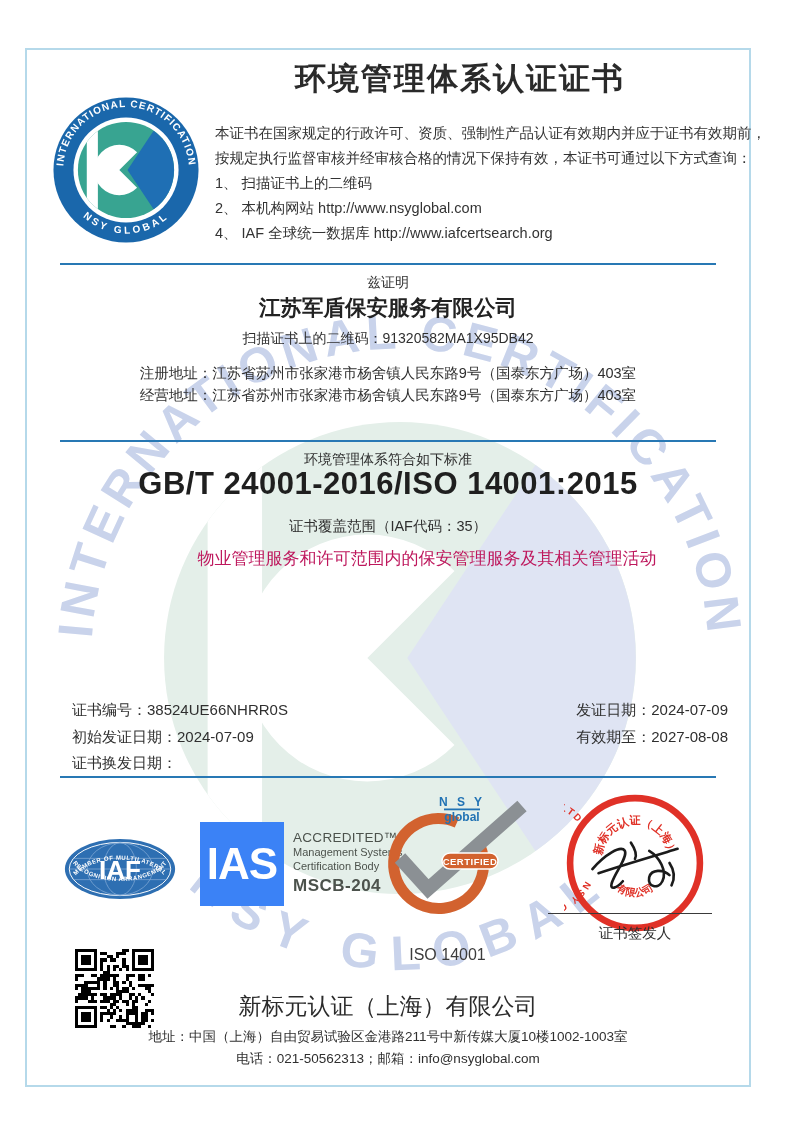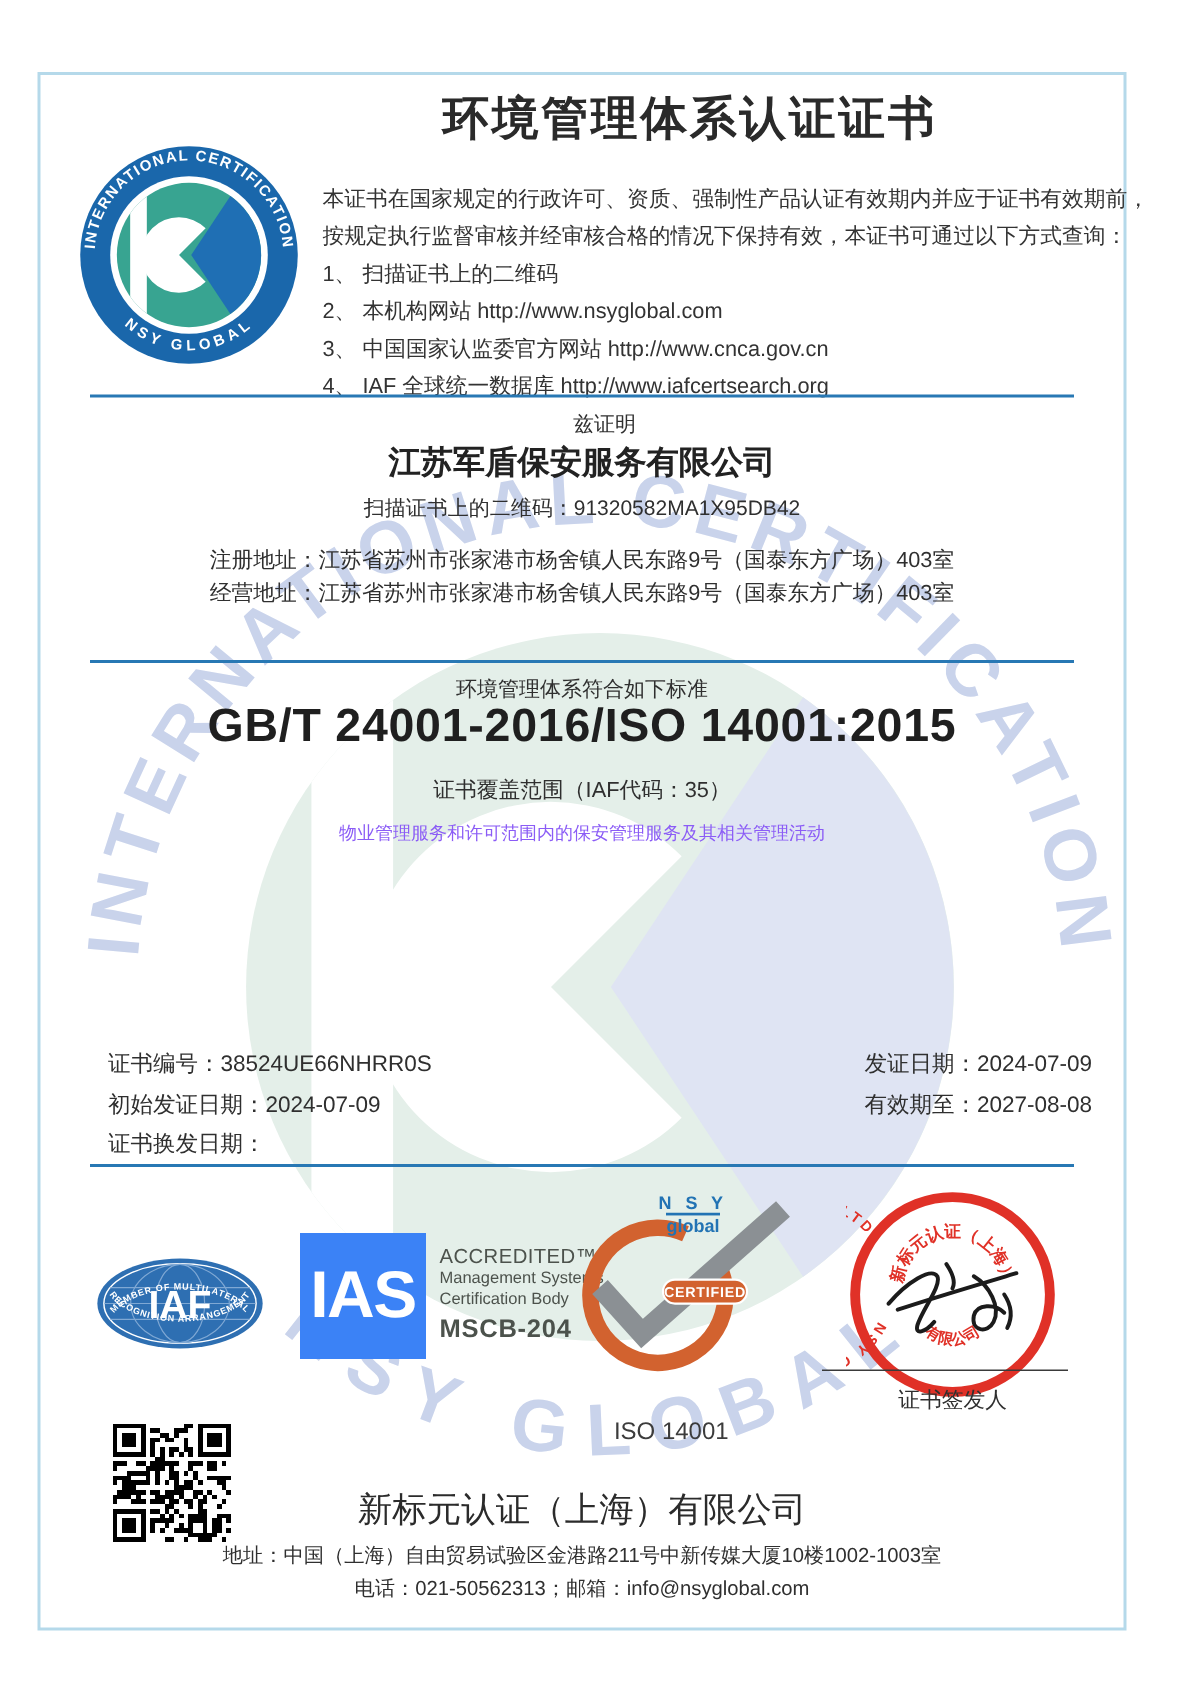--- a/index.html
+++ b/index.html
@@ -17,29 +17,29 @@
     position:absolute;left:190px;top:58px;width:540px;margin:0;text-align:center;
     font-size:31px;font-weight:700;letter-spacing:2px;color:#2a2a2a;
   }
   .intro{position:absolute;left:215px;top:121px;width:530px;font-size:14.5px;color:#333;}
   .intro div{height:25px;line-height:25px;white-space:nowrap;}
   .rule{position:absolute;left:60px;width:656px;height:0;border-top:2.5px solid #2878b4;}
   .rule1{top:263px;}
   .rule2{top:440px;}
   .rule3{top:776px;}
   .tc{position:absolute;left:25px;width:726px;text-align:center;white-space:nowrap;}
-  .certify-label{top:274px;font-size:14px;padding-left:15px;}
+  .certify-label{top:274px;font-size:14px;}
   .company-name{top:293px;font-size:21.5px;font-weight:700;color:#222;}
   .credit-code{top:330px;font-size:14px;}
   .reg-addr{top:364px;font-size:14.5px;}
   .biz-addr{top:386px;font-size:14.5px;}
   .std-note{top:451px;font-size:14px;}
   .std-code{top:466px;font-size:31px;font-weight:700;color:#1f1f1f;letter-spacing:.5px;}
   .scope-label{top:517px;font-size:14.5px;}
-  .scope-text{top:547px;font-size:12px;color:#8b5cf6;}
+  .scope-text{top:547px;font-size:17px;color:#be185d;margin-left:39px;}
   .info-left{position:absolute;left:72px;top:697px;font-size:15px;}
   .info-left div{height:26.5px;line-height:26.5px;}
   .info-right{position:absolute;left:25px;top:697px;width:703px;text-align:right;font-size:15px;}
   .info-right div{height:26.5px;line-height:26.5px;padding-left:20px;}
   .iaf-logo{position:absolute;left:62px;top:836px;width:116px;height:66px;}
   .ias-block{position:absolute;left:200px;top:822px;display:flex;align-items:flex-start;}
   .ias-square{width:84px;height:84px;background:#3b82f6;display:flex;align-items:center;justify-content:center;
     color:#fff;font-size:44px;font-weight:700;letter-spacing:-1px;}
   .ias-text{margin-left:9px;padding-top:8px;color:#4c524c;}
   .ias-acc{font-size:13.5px;font-weight:400;letter-spacing:.3px;}
@@ -109,21 +109,20 @@
     </text>
   </svg>
 
   <h1 class="cert-title">环境管理体系认证证书</h1>
 
   <div class="intro">
     <div>本证书在国家规定的行政许可、资质、强制性产品认证有效期内并应于证书有效期前，</div>
     <div>按规定执行监督审核并经审核合格的情况下保持有效，本证书可通过以下方式查询：</div>
     <div>1、 扫描证书上的二维码</div>
     <div>2、 本机构网站 http://www.nsyglobal.com</div>
-    <div>3、 中国国家认监委官方网站 http://www.cnca.gov.cn</div>
     <div>4、 IAF 全球统一数据库 http://www.iafcertsearch.org</div>
   </div>
 
   <div class="rule rule1"></div>
 
   <div class="tc certify-label">兹证明</div>
   <div class="tc company-name">江苏军盾保安服务有限公司</div>
   <div class="tc credit-code">扫描证书上的二维码：91320582MA1X95DB42</div>
   <div class="tc reg-addr">注册地址：江苏省苏州市张家港市杨舍镇人民东路9号（国泰东方广场）403室</div>
   <div class="tc biz-addr">经营地址：江苏省苏州市张家港市杨舍镇人民东路9号（国泰东方广场）403室</div>

